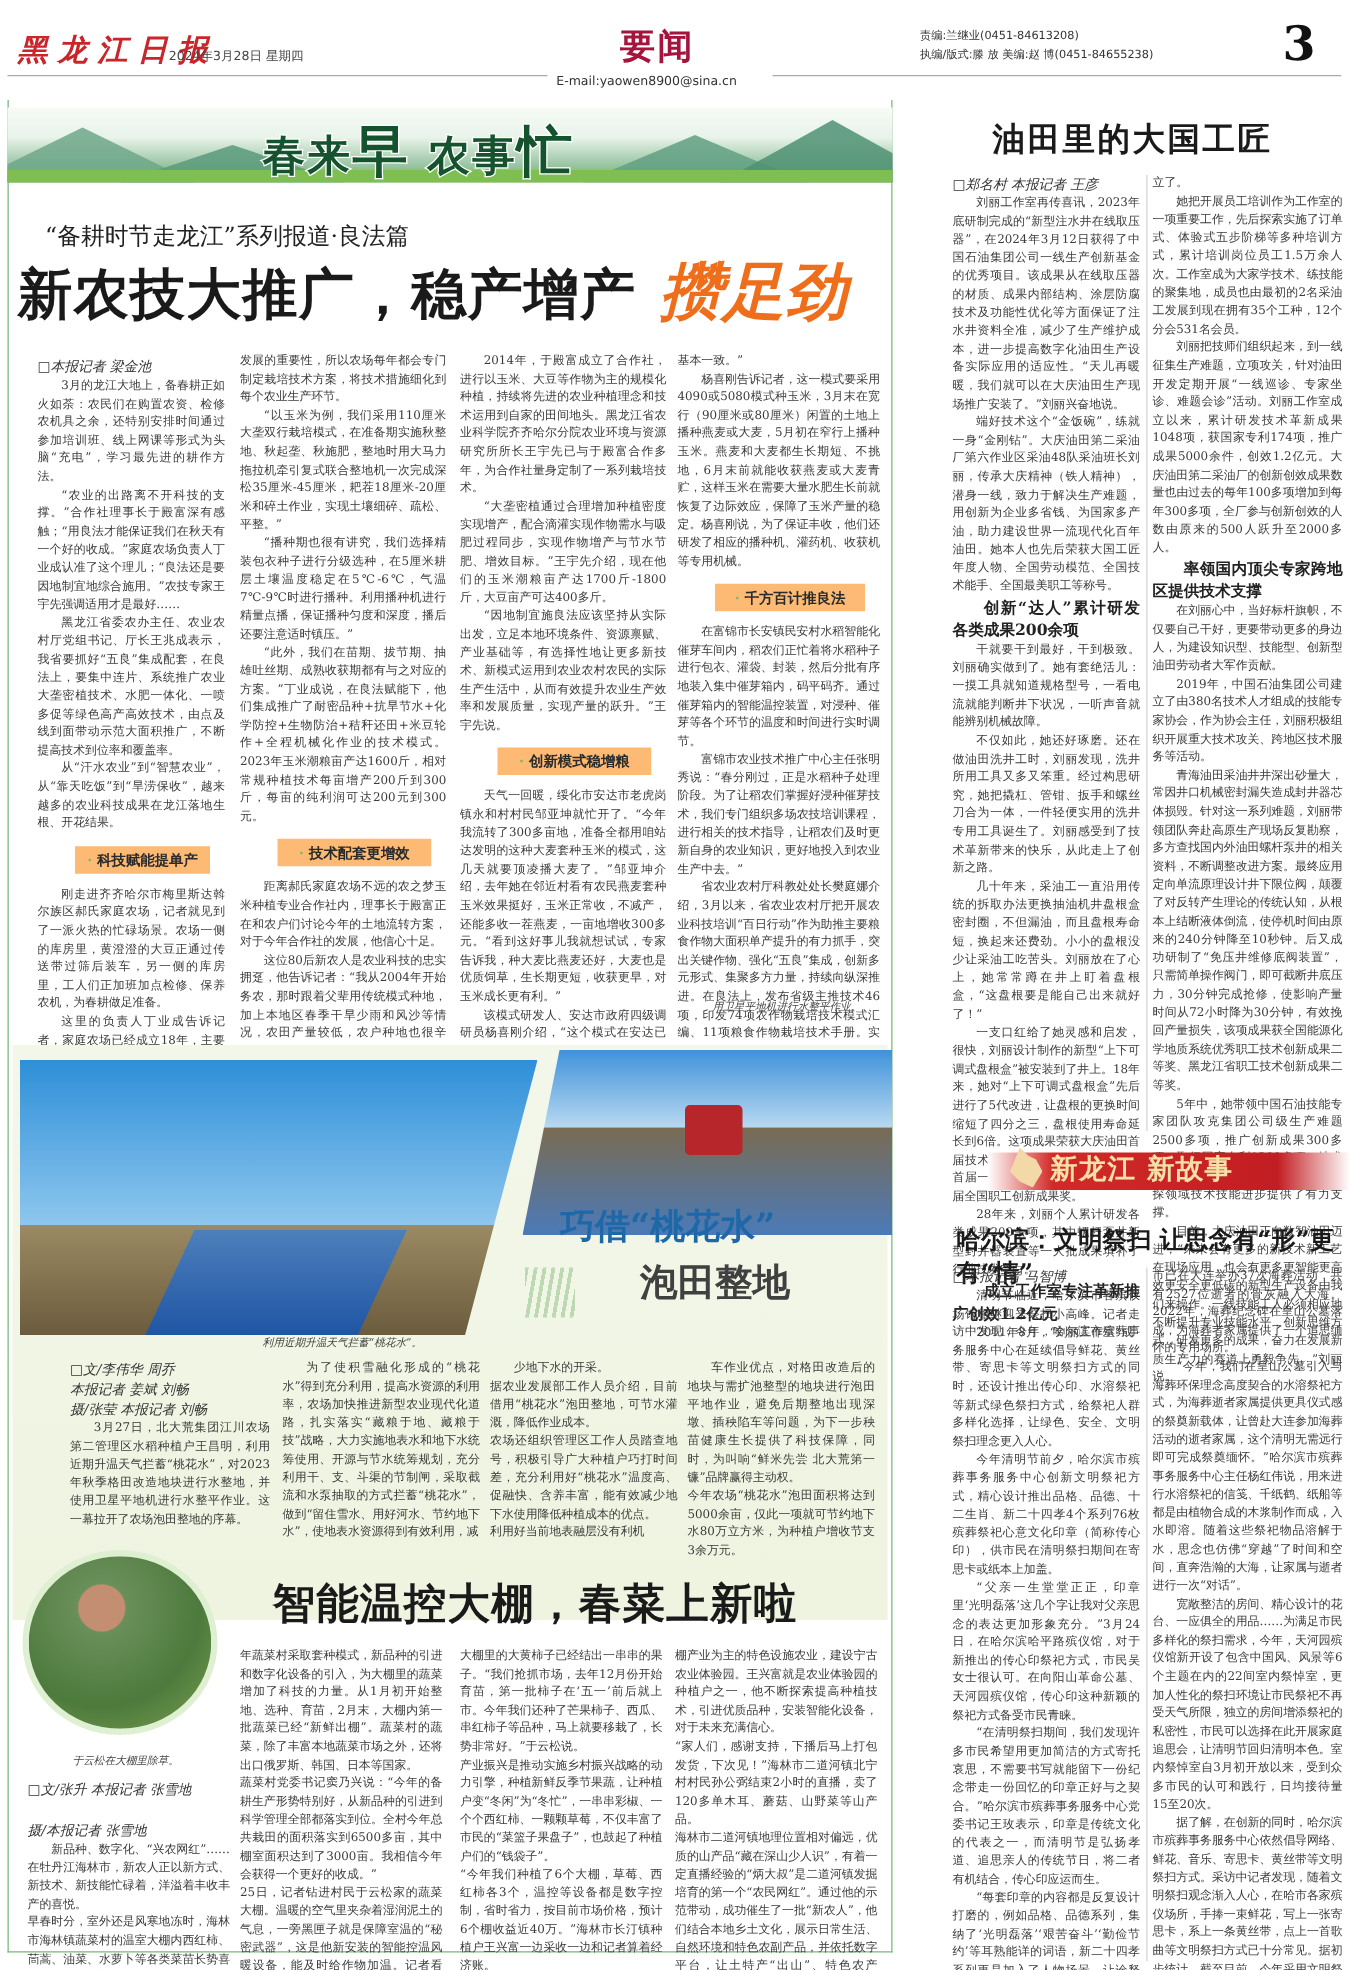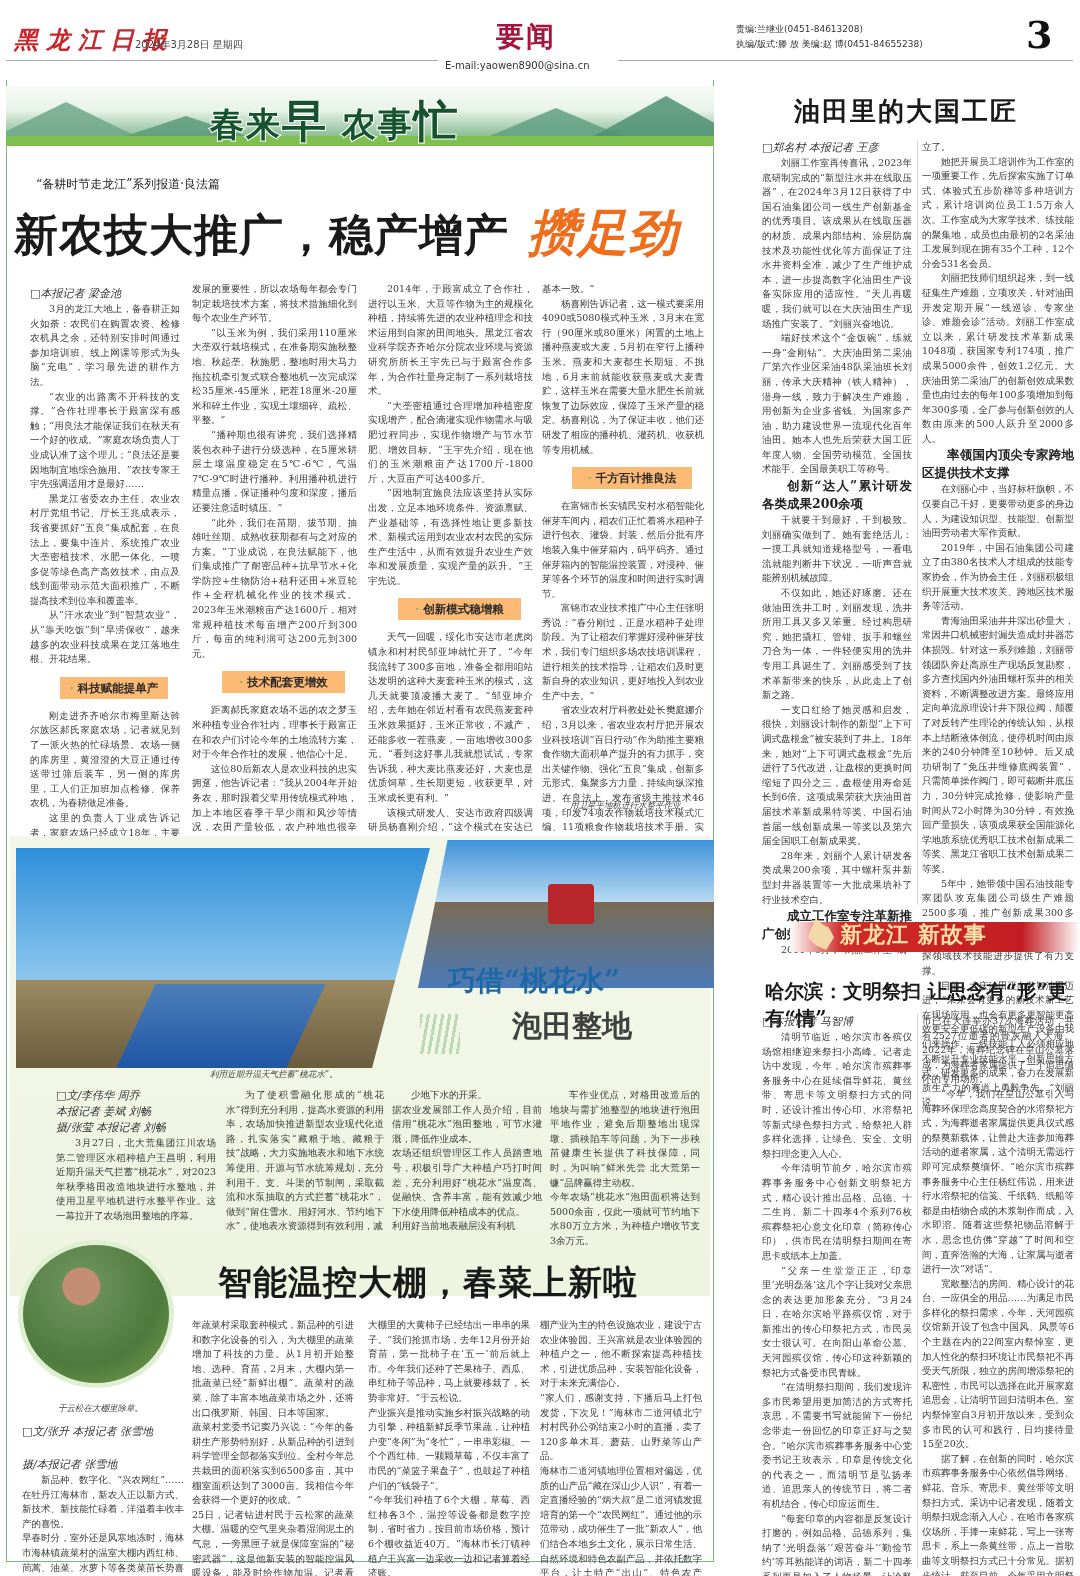--- a/index.html
+++ b/index.html
@@ -14,21 +14,21 @@
 .section{left:496px;top:18px;font-size:28px;font-weight:bold;color:#a4143c;font-family:"DejaVu Serif",serif;letter-spacing:2px}
 .email{left:445px;top:60px;font-size:10px;color:#333;font-family:"DejaVu Sans",sans-serif}
 .editors{left:736px;top:22px;font-size:9px;color:#333;font-family:"DejaVu Sans",sans-serif;line-height:15px;text-align:left}
 .pagenum{left:1026px;top:12px;font-size:38px;font-weight:bold;color:#111;font-family:"DejaVu Serif",serif}
 
 #mainbox{left:6px;top:80px;width:708px;height:1482px;border:1px solid #78b879;border-top:none}
 .banner{left:6px;top:86px;width:708px;height:60px;background:linear-gradient(180deg,#f7fbf7 0%,#e8f3e9 40%,#9dc7a6 75%,#73ae63 100%);overflow:hidden}
 .mtn{position:absolute;bottom:0;width:0;height:0;border-left:90px solid transparent;border-right:90px solid transparent;border-bottom:44px solid #5e9d7c;opacity:.85}
 .banner-title{left:210px;top:92px;font-size:34px;font-weight:bold;color:#14532d;font-family:"DejaVu Sans",sans-serif;letter-spacing:2px;-webkit-text-stroke:2px #fff;paint-order:stroke fill}
 .banner-title .big{font-size:44px}
-.kicker{left:36px;top:176px;font-size:12px;color:#222;font-family:"DejaVu Serif",serif}
+.kicker{left:36px;top:176px;font-size:19px;color:#222;font-family:"DejaVu Serif",serif}
 .headline{left:14px;top:206px;font-size:44px;font-weight:bold;color:#1a1a1a;font-family:"DejaVu Sans",sans-serif;letter-spacing:1px}
 .headline-accent{left:528px;top:200px;font-size:50px;font-weight:bold;font-style:italic;color:#ef6e1c;font-family:"DejaVu Sans",sans-serif}
 .col{font-size:9.5px;line-height:14.6px;color:#3a3a3a;text-align:justify;text-indent:2em;font-family:"DejaVu Serif",serif}
 .col p{margin:0}
 .byline{text-align:left;text-indent:0;font-size:11px;line-height:16px;color:#333;font-style:italic;margin-bottom:4px}
 .subhead{display:block;background:#fdba74;text-indent:0;text-align:center;font-weight:bold;font-size:11.5px;line-height:22px;color:#2a2a2a;margin:10px 12px 10px 30px}
 .subhead:before{content:"· ";color:#7fb27a}
 
 .photo-bg{left:10px;top:836px;width:700px;height:460px;background:linear-gradient(180deg,#f3f7ea,#eef4e0)}
 .photo1{left:16px;top:848px;width:414px;height:220px;overflow:hidden;clip-path:polygon(0 0,100% 0,86% 100%,0 100%)}
@@ -176,20 +176,21 @@
 海林市二道河镇地理位置相对偏远，优质的山产品“藏在深山少人识”，有着一定直播经验的“炳大叔”是二道河镇发掘培育的第一个“农民网红”。通过他的示范带动，成功催生了一批“新农人”，他们结合本地乡土文化，展示日常生活、自然环境和特色农副产品，并依托数字平台，让土特产“出山”、特色农产品“出圈”。</div>
 
 <div class="abs rtitle">油田里的大国工匠</div>
 <div class="abs col" style="left:762px;top:140px;width:150px">
   <p class="byline">□郑名村 本报记者 王彦</p>
   <p>刘丽工作室再传喜讯，2023年底研制完成的“新型注水井在线取压器”，在2024年3月12日获得了中国石油集团公司一线生产创新基金的优秀项目。该成果从在线取压器的材质、成果内部结构、涂层防腐技术及功能性优化等方面保证了注水井资料全准，减少了生产维护成本，进一步提高数字化油田生产设备实际应用的适应性。“天儿再暖暖，我们就可以在大庆油田生产现场推广安装了。”刘丽兴奋地说。</p>
   <p>端好技术这个“金饭碗”，练就一身“金刚钻”。大庆油田第二采油厂第六作业区采油48队采油班长刘丽，传承大庆精神（铁人精神），潜身一线，致力于解决生产难题，用创新为企业多省钱、为国家多产油，助力建设世界一流现代化百年油田。她本人也先后荣获大国工匠年度人物、全国劳动模范、全国技术能手、全国最美职工等称号。</p>
   <p class="rsub">创新“达人”累计研发各类成果200余项</p>
   <p>干就要干到最好，干到极致。刘丽确实做到了。她有套绝活儿：一摸工具就知道规格型号，一看电流就能判断井下状况，一听声音就能辨别机械故障。</p>
   <p>不仅如此，她还好琢磨。还在做油田洗井工时，刘丽发现，洗井所用工具又多又笨重。经过构思研究，她把撬杠、管钳、扳手和螺丝刀合为一体，一件轻便实用的洗井专用工具诞生了。刘丽感受到了技术革新带来的快乐，从此走上了创新之路。</p>
+  <p>几十年来，采油工一直沿用传统的拆取办法更换抽油机井盘根盒密封圈，不但漏油，而且盘根寿命短，换起来还费劲。小小的盘根没少让采油工吃苦头。刘丽放在了心上，她常常蹲在井上盯着盘根盒，“这盘根要是能自己出来就好了！”</p>
   <p>一支口红给了她灵感和启发，很快，刘丽设计制作的新型“上下可调式盘根盒”被安装到了井上。18年来，她对“上下可调式盘根盒”先后进行了5代改进，让盘根的更换时间缩短了四分之三，盘根使用寿命延长到6倍。这项成果荣获大庆油田首届技术革新成果特等奖、中国石油首届一线创新成果一等奖以及第六届全国职工创新成果奖。</p>
   <p>28年来，刘丽个人累计研发各类成果200余项，其中螺杆泵井新型封井器装置等一大批成果填补了行业技术空白。</p>
   <p class="rsub">成立工作室专注革新推广创效1.2亿元</p>
   <p>2011年8月，“刘丽工作室”成</p>
 </div>
 <div class="abs sep" style="left:917px;top:140px;height:765px"></div>
 <div class="abs col" style="left:922px;top:140px;width:152px">
   <p style="text-indent:0">立了。</p>
   <p>她把开展员工培训作为工作室的一项重要工作，先后探索实施了订单式、体验式五步阶梯等多种培训方式，累计培训岗位员工1.5万余人次。工作室成为大家学技术、练技能的聚集地，成员也由最初的2名采油工发展到现在拥有35个工种，12个分会531名会员。</p>
   <p>刘丽把技师们组织起来，到一线征集生产难题，立项攻关，针对油田开发定期开展“一线巡诊、专家坐诊、难题会诊”活动。刘丽工作室成立以来，累计研发技术革新成果1048项，获国家专利174项，推广成果5000余件，创效1.2亿元。大庆油田第二采油厂的创新创效成果数量也由过去的每年100多项增加到每年300多项，全厂参与创新创效的人数由原来的500人跃升至2000多人。</p>

